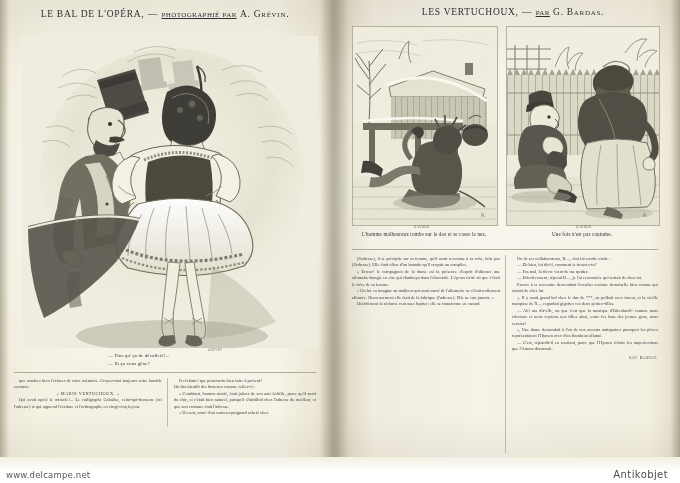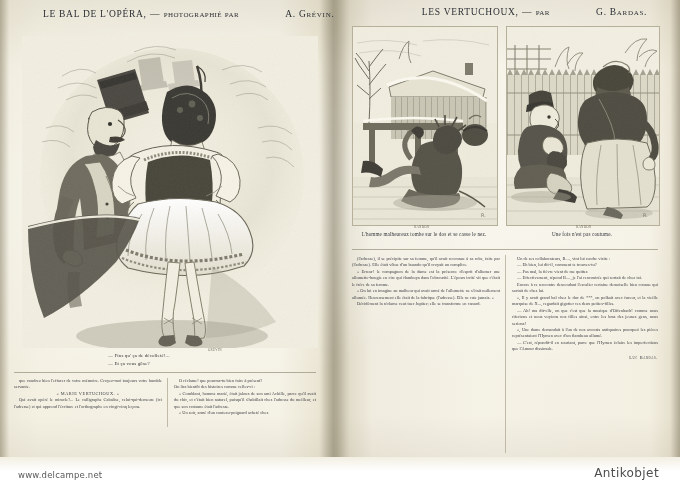--- a/index.html
+++ b/index.html
@@ -37,22 +37,22 @@
   #page-right{left:346px;width:334px;}
 
   
   .sheet-title{
     position:absolute;left:0;right:0;text-align:center;
     font-size:9.5px;letter-spacing:.9px;color:#2c2f35;
     font-variant:small-caps;white-space:nowrap;
   }
   #title-left{top:9px;}
   #title-right{top:7px;}
-  .sheet-title .byline{letter-spacing:.4px;}
-  .sheet-title .sc{font-variant:small-caps;letter-spacing:.7px;padding-left:43px;}
+  .sheet-title .byline{letter-spacing:.4px;text-decoration:underline;}
+  .sheet-title .sc{font-variant:small-caps;letter-spacing:.7px;}
 
   
   .plate{position:absolute;overflow:hidden;background:#efecde;}
   .plate svg{display:block;width:100%;height:100%;}
   .framed{border:1px solid #b6b09a;}
 
   #plate-left{left:22px;top:36px;width:296px;height:312px;background:transparent;}
 
   #plate-r1{left:352px;top:26px;width:144px;height:198px;}
   #plate-r2{left:506px;top:26px;width:152px;height:198px;}
@@ -97,24 +97,24 @@
   .col .center{text-align:center;text-indent:0;}
 
   #col-l1{left:14px;top:378px;width:148px;}
   #col-l2{left:174px;top:378px;width:142px;}
   #col-r1{left:352px;top:256px;width:148px;}
   #col-r2{left:512px;top:256px;width:146px;}
 
   
   .wm{
     position:absolute;bottom:3px;font-family:"DejaVu Sans", sans-serif;
-    font-size:8.5px;color:#59595b;letter-spacing:.2px;margin-left:12px;
+    font-size:8.5px;color:#59595b;letter-spacing:.2px;
   }
   #wm-left{left:6px;}
-  #wm-right{right:21px;color:#4d4d4f;font-size:12px;letter-spacing:.4px;}
+  #wm-right{right:12px;color:#4d4d4f;font-size:10px;letter-spacing:.4px;}
 
   
   #edge-l{position:absolute;left:0;top:0;bottom:26px;width:9px;
     background:linear-gradient(to right,rgba(90,80,55,.30),rgba(90,80,55,0));}
   #edge-r{position:absolute;right:0;top:0;bottom:26px;width:10px;
     background:linear-gradient(to left,rgba(90,80,55,.32),rgba(90,80,55,0));}
   #gutter{position:absolute;left:320px;top:0;bottom:26px;width:30px;
     background:linear-gradient(to right,rgba(80,72,50,0),rgba(80,72,50,.30) 45%,rgba(80,72,50,.22) 58%,rgba(80,72,50,0));}
 </style>
 </head>

